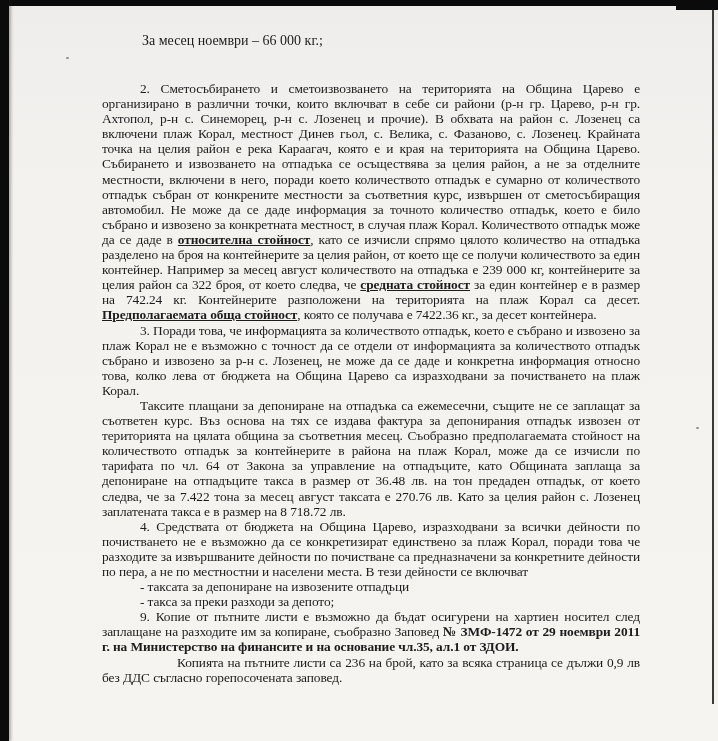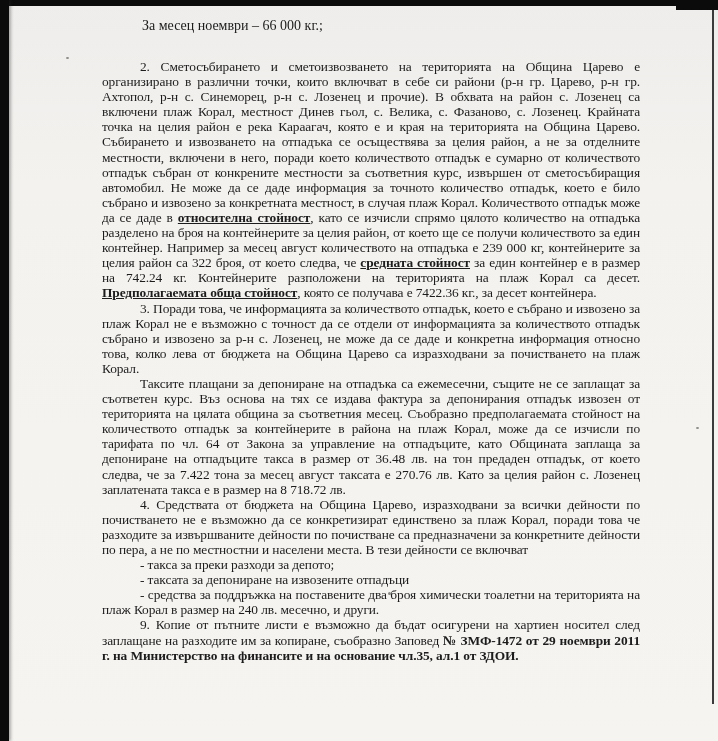--- a/index.html
+++ b/index.html
@@ -29,31 +29,31 @@
     position: absolute; top: 0; right: 0;
     width: 42px; height: 10px; background: #0b0b0b;
   }
   .speck { position: absolute; background: #8a8a86; border-radius: 50%; }
   .speck-1 { left: 66px; top: 57px; width: 3px; height: 2px; }
   .speck-2 { left: 388px; top: 592px; width: 3px; height: 3px; }
   .speck-3 { left: 696px; top: 427px; width: 3px; height: 2px; }
 
   .content {
     position: absolute;
-    left: 102px; top: 13px;
+    left: 102px; top: 28px;
     width: 538px;
   }
   .intro-line {
     margin: 0 0 0 40px;
     font-size: 14px;
     line-height: 25px;
     white-space: nowrap;
   }
   .body-text {
-    margin-top: 21px;
+    margin-top: 28px;
     font-size: 13.4px;
     line-height: 15.1px;
     text-align: justify;
     letter-spacing: -0.1px;
   }
   .para { margin: 0; text-indent: 38px; }
   .para-deep { margin: 0; text-indent: 75px; }
   .bu { font-weight: bold; text-decoration: underline; }
   .un { }
   .bo { font-weight: bold; }
@@ -78,22 +78,22 @@
     <div class="body-text">
 
       <p class="para"><span>2. Сметосъбирането и сметоизвозването на територията на Община Царево е организирано в различни точки, които включват в себе си райони (р-н гр. Царево, р-н гр. Ахтопол, р-н с. Синеморец, р-н с. Лозенец и прочие). В обхвата на район с. Лозенец са включени плаж Корал, местност Динев гьол, с. Велика, с. Фазаново, с. Лозенец. Крайната точка на целия район е река Караагач, която е и края на територията на Община Царево. Събирането и извозването на отпадъка се осъществява за целия район, а не за отделните местности, включени в него, поради което количеството отпадък е сумарно от количеството отпадък събран от конкрените местности за съответния курс, извършен от сметосъбиращия автомобил. Не може да се даде информация за точното количество отпадък, което е било събрано и извозено за конкретната местност, в случая плаж Корал. Количеството отпадък може да се даде в </span><span class="bu">относителна стойност</span><span>, като се изчисли спрямо цялото количество на отпадъка разделено на броя на контейнерите за целия район, от което ще се получи количеството за един контейнер. Например за месец август количеството на отпадъка е 239 000 кг, контейнерите за целия район са 322 броя, от което следва, че </span><span class="bu">средната стойност</span><span> за един контейнер е в размер на 742.24 кг. Контейнерите разположени на територията на плаж Корал са десет. </span><span class="bu">Предполагаемата обща стойност</span><span>, която се получава е 7422.36 кг., за десет контейнера.</span></p>
 
       <p class="para">3. Поради това, че информацията за количеството отпадък, което е събрано и извозено за плаж Корал не е възможно с точност да се отдели от информацията за количеството отпадък събрано и извозено за р-н с. Лозенец, не може да се даде и конкретна информация относно това, колко лева от бюджета на Община Царево са изразходвани за почистването на плаж Корал.</p>
 
       <p class="para"><span>Таксите плащани за депониране на отпадъка са ежемесечни, същите не се заплащат за съответен курс. Въз основа на тях се издава фактура за депонирания отпадък извозен от територията на цялата община за съответния месец. Съобразно </span><span class="un">предполагаемата стойност</span><span> на количеството отпадък за контейнерите в района на плаж Корал, може да се изчисли по тарифата по чл. 64 от Закона за управление на отпадъците, като Общината заплаща за депониране на отпадъците такса в размер от 36.48 лв. на тон предаден отпадък, от което следва, че за 7.422 тона за месец август таксата е 270.76 лв. Като за целия район с. Лозенец заплатената такса е в размер на 8 718.72 лв.</span></p>
 
       <p class="para">4. Средствата от бюджета на Община Царево, изразходвани за всички дейности по почистването не е възможно да се конкретизират единствено за плаж Корал, поради това че разходите за извършваните дейности по почистване са предназначени за конкретните дейности по пера, а не по местностни и населени места. В тези дейности се включват</p>
 
+      <p class="para">- таксата за депониране на извозените отпадъци</p>
       <p class="para">- такса за преки разходи за депото;</p>
-      <p class="para">- таксата за депониране на извозените отпадъци</p>
-      <p class="para">- средства за поддръжка на поставените два броя химически тоалетни на територията на плаж Корал в размер на 240 лв. месечно, и други.</p>
 
       <p class="para"><span>9. Копие от пътните листи е възможно да бъдат осигурени на хартиен носител след заплащане на разходите им за копиране, съобразно Заповед </span><span class="bo">№ ЗМФ-1472 от 29 ноември 2011 г. на Министерство на финансите и на основание чл.35, ал.1 от ЗДОИ.</span></p>
 
+      <p class="para-deep">Копията на пътните листи са 236 на брой, като за всяка страница се дължи 0,9 лв без ДДС съгласно горепосочената заповед.</p>
 
     </div>
   </div>
 </div>
 
 </body></html>

